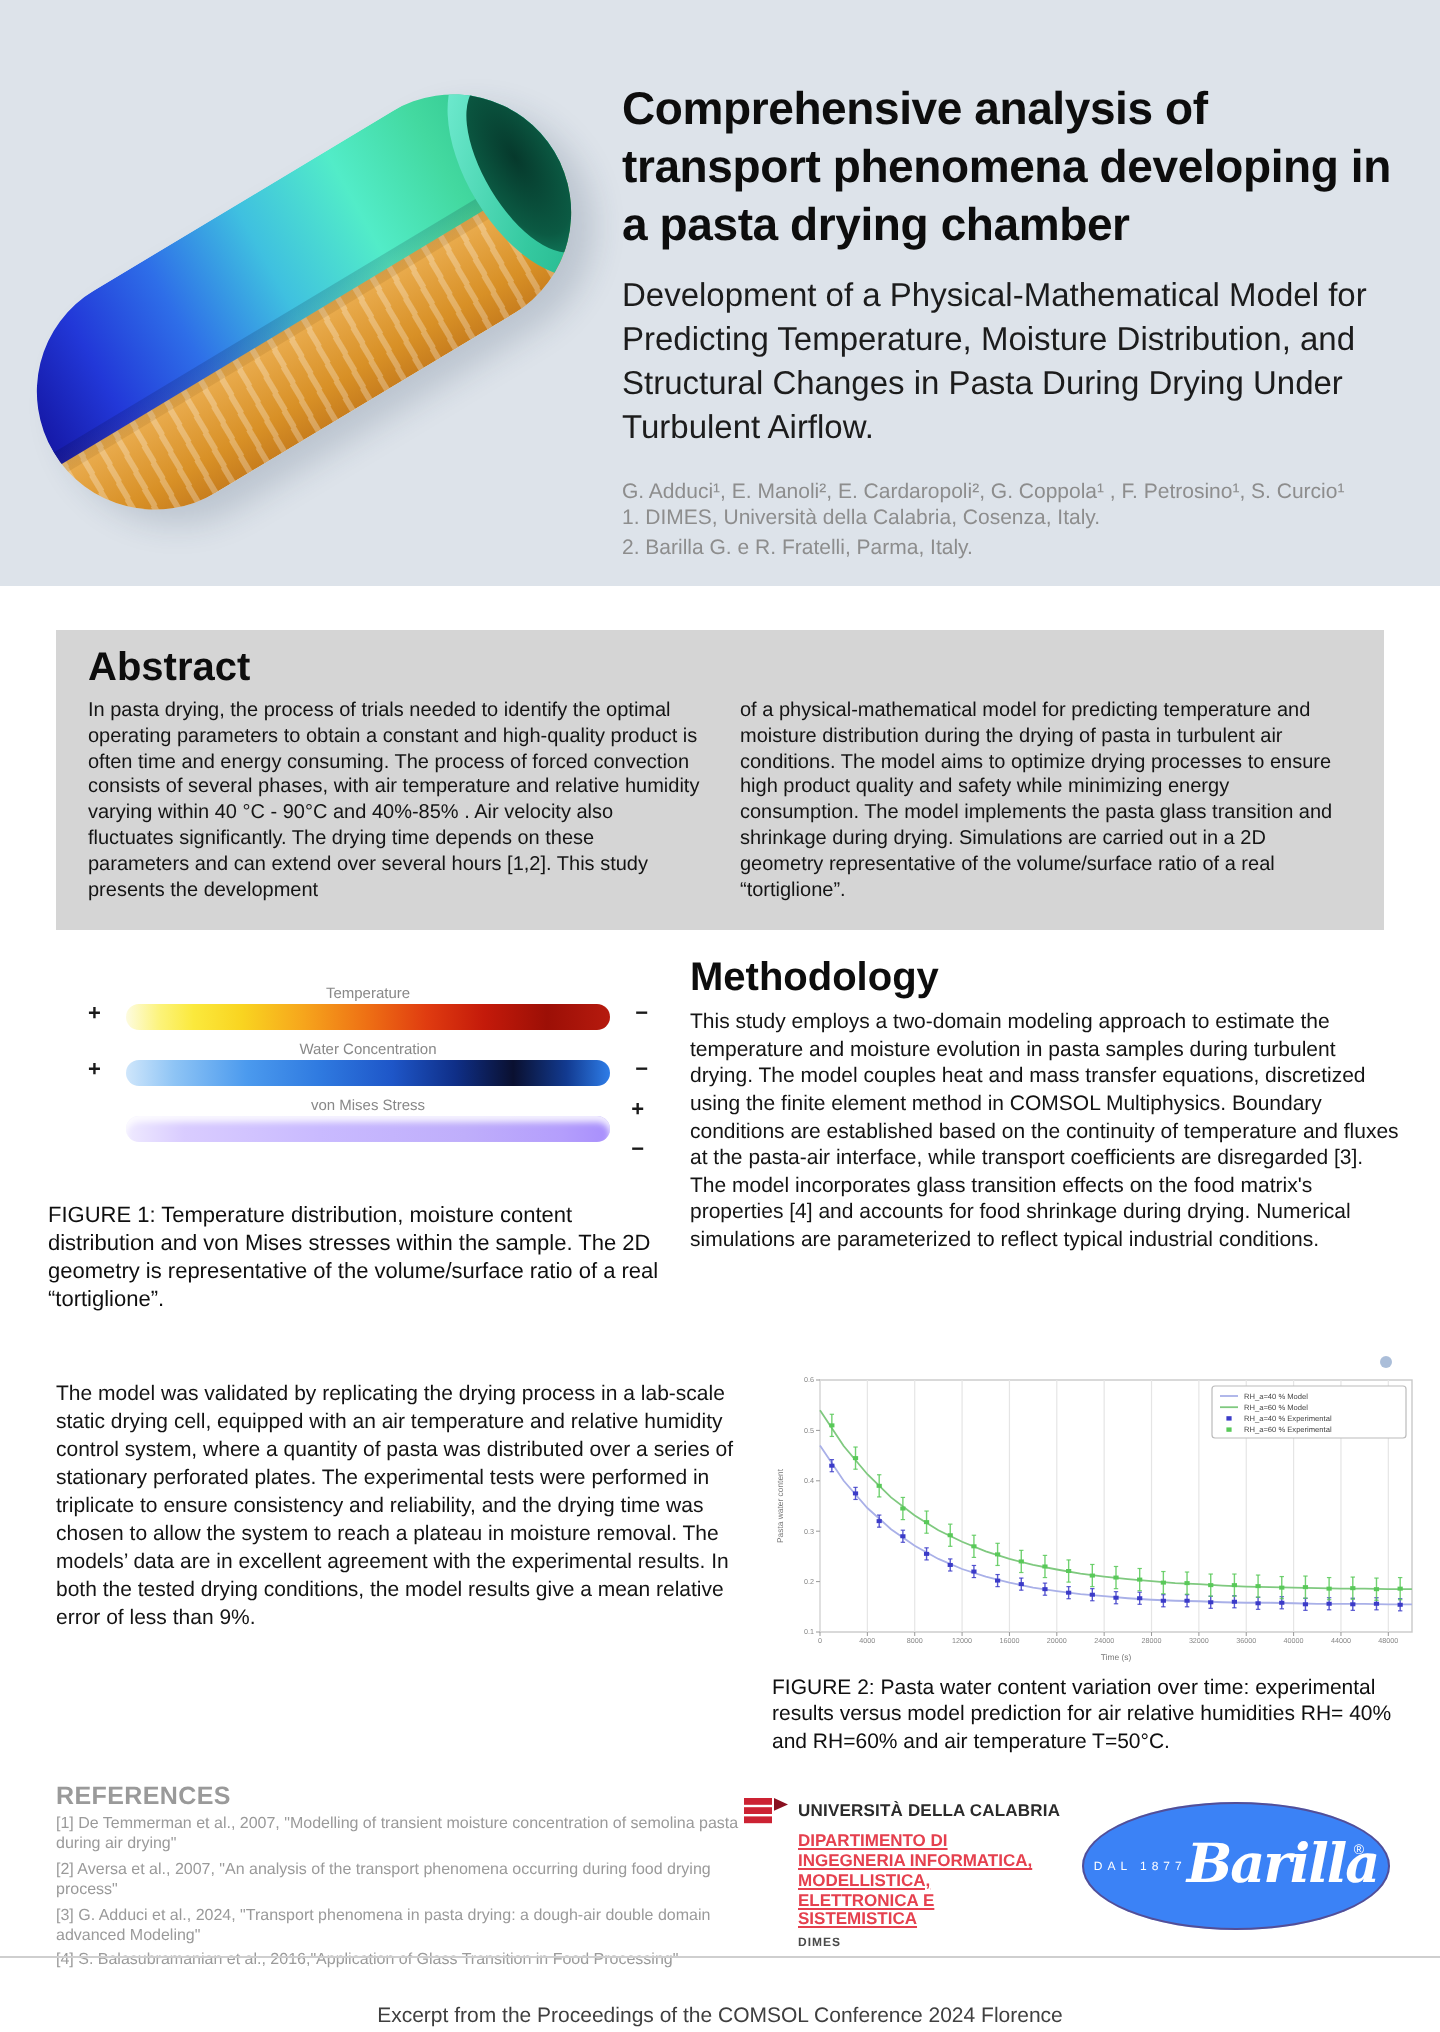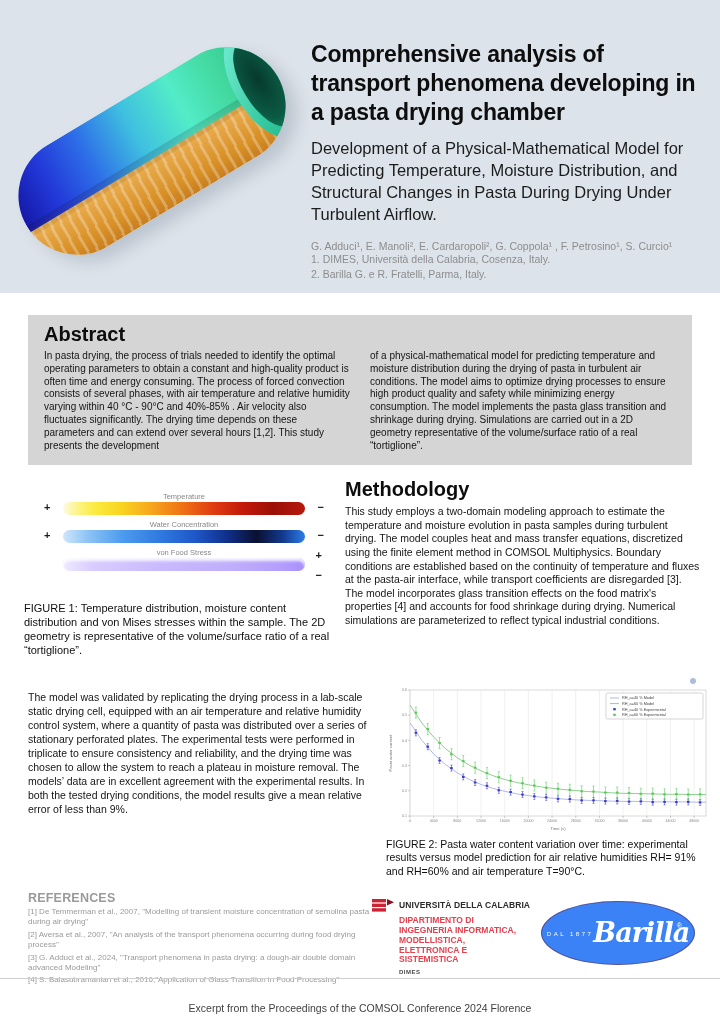--- a/index.html
+++ b/index.html
@@ -76,21 +76,21 @@
   
   .references { position:absolute; left:28px; top:891px; width:344px; }
   .ref-heading { font-size:12.5px; font-weight:bold; color:#9a9a9a; letter-spacing:0.2px; }
   .ref-item { margin-top:2px; font-size:8px; line-height:1.3; color:#9a9a9a; }
 
   
   .unical { position:absolute; left:372px; top:899px; width:170px; }
   .unical-row { display:flex; align-items:flex-start; gap:5px; }
   .unical-name { font-size:8.5px; font-weight:bold; color:#2b2b2b; letter-spacing:0.1px; padding-top:1px; }
   .unical-dept { margin-left:27px; margin-top:4px; width:126px; font-size:8.5px; font-weight:bold;
-                 color:#e5404e; line-height:1.16; text-transform:uppercase; }
+                 color:#e5404e; line-height:1.16; text-transform:uppercase;text-decoration:underline; }
   .unical-abbr { margin-left:27px; margin-top:4px; font-size:6px; font-weight:bold; color:#4a4a4a; letter-spacing:0.5px; }
   .barilla { position:absolute; left:541px; top:901px; width:154px; height:64px; background:#3b82f6;
              border-radius:50%; display:flex; flex-direction:row; align-items:center; justify-content:center;
              box-shadow:inset 0 0 0 1px rgba(120,0,10,0.4); }
   .barilla-tagline { font-size:6px; color:#ffffff; letter-spacing:2.5px; margin-top:1px; }
   .barilla-name { font-family:"DejaVu Serif", serif; font-size:27px; font-weight:bold; font-style:italic;
                   color:#ffffff; line-height:1; letter-spacing:-1px; margin-top:-1px; }
   .barilla-reg { position:absolute; right:13px; top:21px; font-size:7px; color:#ffffff; }
 
   
@@ -138,21 +138,21 @@
       <span class="sign sign-right">−</span>
       <div class="cbar cbar-temp"></div>
     </div>
     <div class="bar-row">
       <div class="bar-label">Water Concentration</div>
       <span class="sign sign-left">+</span>
       <span class="sign sign-right">−</span>
       <div class="cbar cbar-water"></div>
     </div>
     <div class="bar-row">
-      <div class="bar-label">von Food Stress</div>
+      <div class="bar-label">von Mises Stress</div>
       <span class="sign sign-top-right">+</span>
       <span class="sign sign-bottom-right">−</span>
       <div class="cbar cbar-vm"></div>
     </div>
   </div>
   <div class="fig-caption fig1-caption">FIGURE 1: Temperature distribution, moisture content distribution and von Mises stresses within the sample. The 2D geometry is representative of the volume/surface ratio of a real “tortiglione”.</div>
 
   <div class="methodology">
     <div class="section-heading">Methodology</div>
     <div class="body-text">This study employs a two-domain modeling approach to estimate the temperature and moisture evolution in pasta samples during turbulent drying. The model couples heat and mass transfer equations, discretized using the finite element method in COMSOL Multiphysics. Boundary conditions are established based on the continuity of temperature and fluxes at the pasta-air interface, while transport coefficients are disregarded [3]. The model incorporates glass transition effects on the food matrix's properties [4] and accounts for food shrinkage during drying. Numerical simulations are parameterized to reflect typical industrial conditions.</div>
@@ -425,21 +425,21 @@
         <rect x="220" y="9" width="97" height="26" fill="#ffffff" stroke="#bbbbbb" stroke-width="0.6" rx="1.5"></rect>
         <line x1="224" y1="14" x2="233" y2="14" stroke="#a9b0e8" stroke-width="0.9"></line>
         <text x="236" y="15.3" font-size="3.8" fill="#444444">RH_a=40 % Model</text>
         <line x1="224" y1="19.6" x2="233" y2="19.6" stroke="#7fc97f" stroke-width="0.9"></line>
         <text x="236" y="20.900000000000002" font-size="3.8" fill="#444444">RH_a=60 % Model</text>
         <rect x="227.2" y="24.099999999999998" width="2.6" height="2.2" fill="#3b3bc8"></rect>
         <text x="236" y="26.5" font-size="3.8" fill="#444444">RH_a=40 % Experimental</text>
         <rect x="227.2" y="29.699999999999996" width="2.6" height="2.2" fill="#59c959"></rect>
         <text x="236" y="32.099999999999994" font-size="3.8" fill="#444444">RH_a=60 % Experimental</text>
       </svg>
-    <div class="fig-caption fig2-caption">FIGURE 2:  Pasta water content variation over time: experimental results versus model prediction for air relative humidities RH= 91% and RH=60% and air temperature T=90°C.</div>
+    <div class="fig-caption fig2-caption">FIGURE 2:  Pasta water content variation over time: experimental results versus model prediction for air relative humidities RH= 40% and RH=60% and air temperature T=50°C.</div>
   </div>
 
   <div class="references">
     <div class="ref-heading">REFERENCES</div>
     <div class="ref-item">[1] De Temmerman et al., 2007,  "Modelling of transient moisture concentration of semolina pasta during air drying"</div>
     <div class="ref-item">[2] Aversa et al., 2007, "An analysis of the transport phenomena occurring during food drying process"</div>
     <div class="ref-item">[3] G. Adduci et al., 2024, "Transport phenomena in pasta drying: a dough-air double domain advanced Modeling"</div>
     <div class="ref-item">[4] S. Balasubramanian et al., 2016,"Application of Glass Transition in Food Processing"</div>
   </div>
 

